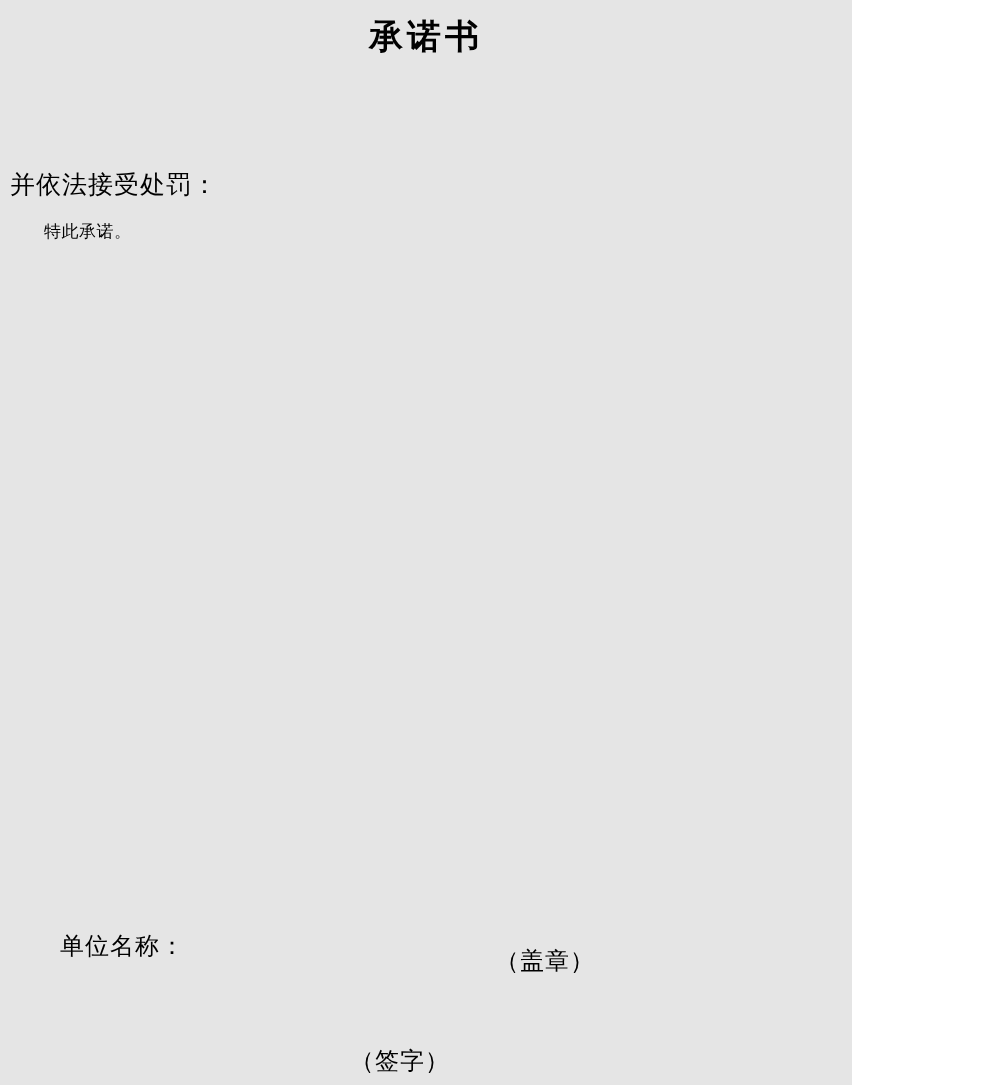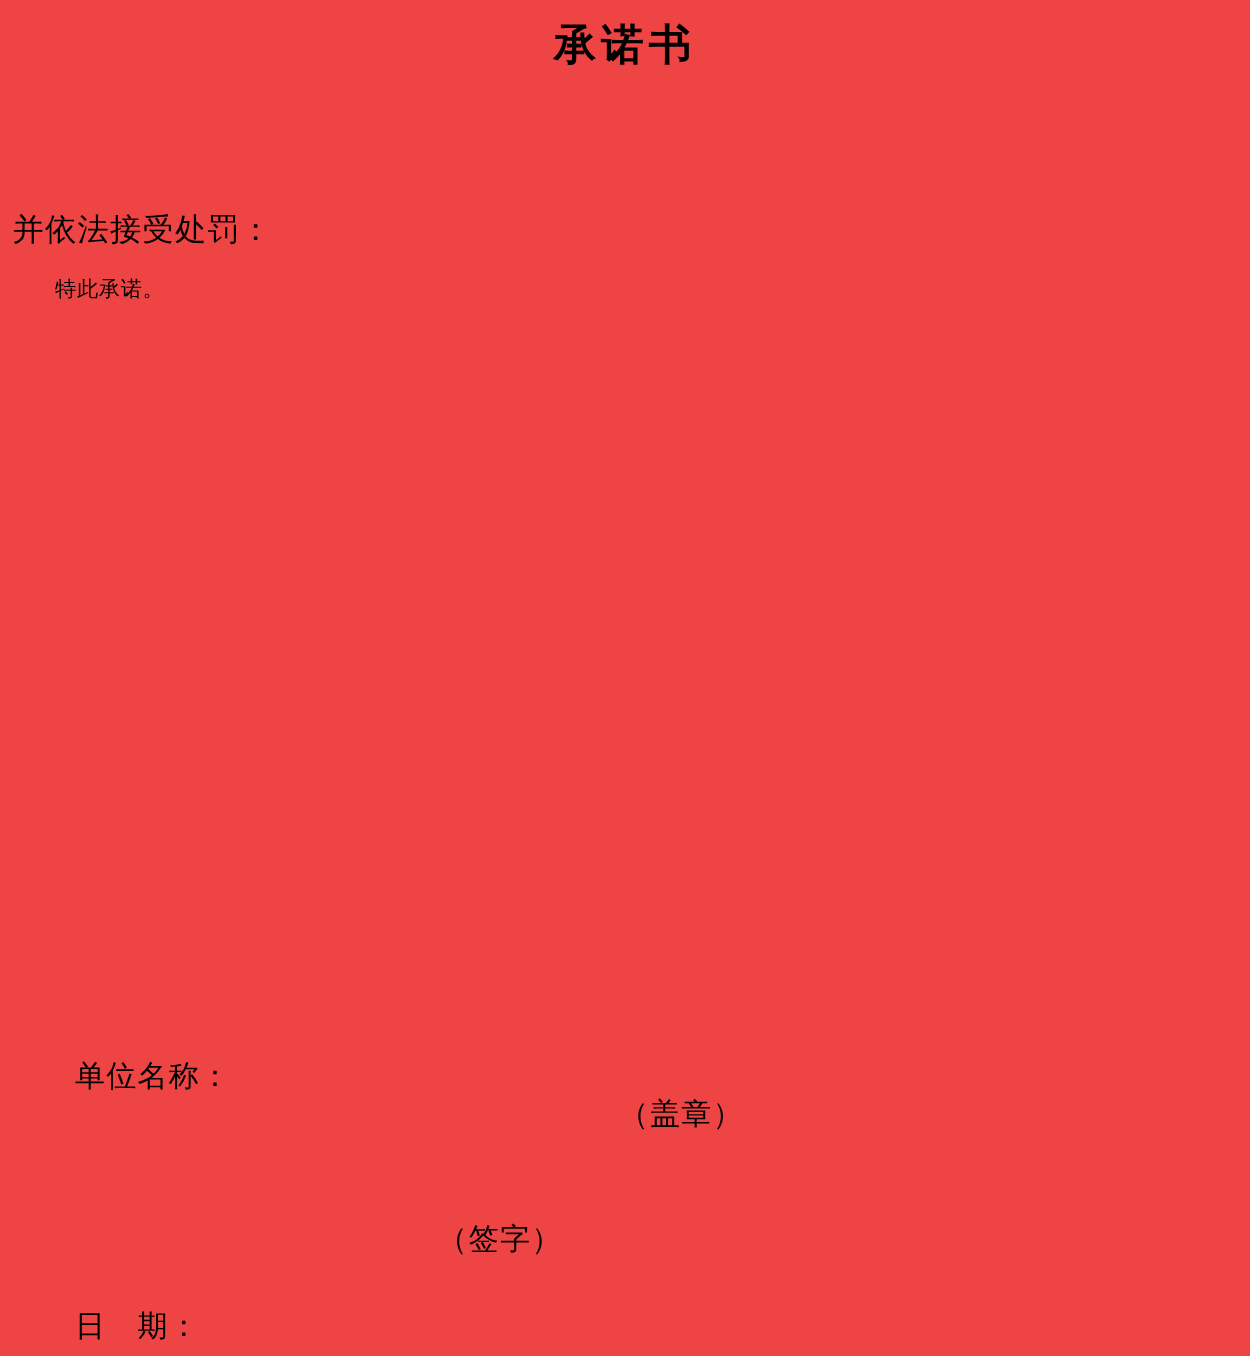--- a/index.html
+++ b/index.html
@@ -2,23 +2,23 @@
 <html><head>
 <meta charset="utf-8">
 <style>
   html, body {
     margin: 0;
     padding: 0;
     background: #ffffff;
   }
   .page {
     position: relative;
-    width: 1000px;
+    width: 852px;
     height: 1085px;
-    background: #ef4444;
+    background: #e5e5e5;
     font-family: "Liberation Serif", "DejaVu Serif", serif;
     color: #000000;
     overflow: hidden;
   }
   .doc-title {
     text-align: center;
     font-family: "DejaVu Sans", "Liberation Sans", sans-serif;
     font-weight: bold;
     font-size: 34px;
     letter-spacing: 4px;
@@ -54,21 +54,21 @@
   }
   .signature-block {
     position: absolute;
     left: 0;
     right: 0;
     bottom: 8px;
     padding: 0 40px 0 60px;
   }
   .sig-row {
     display: flex;
-    align-items: flex-start;
+    align-items: center;
     font-size: 24px;
     letter-spacing: 1px;
     margin-bottom: 38px;
   }
   .sig-row:last-child {
     margin-bottom: 0;
   }
   .sig-label {
     white-space: pre;
   }
@@ -96,18 +96,15 @@
   </div>
 
   <div class="signature-block">
     <div class="sig-row">
       <span class="sig-label">单位名称：</span>
       <span class="sig-note note-stamp">（盖章）</span>
     </div>
     <div class="sig-row">
       <span class="sig-note note-sign">（签字）</span>
     </div>
-    <div class="sig-row">
-      <span class="sig-label">日　期：</span>
-    </div>
   </div>
 
 </div>
 
 </body></html>

